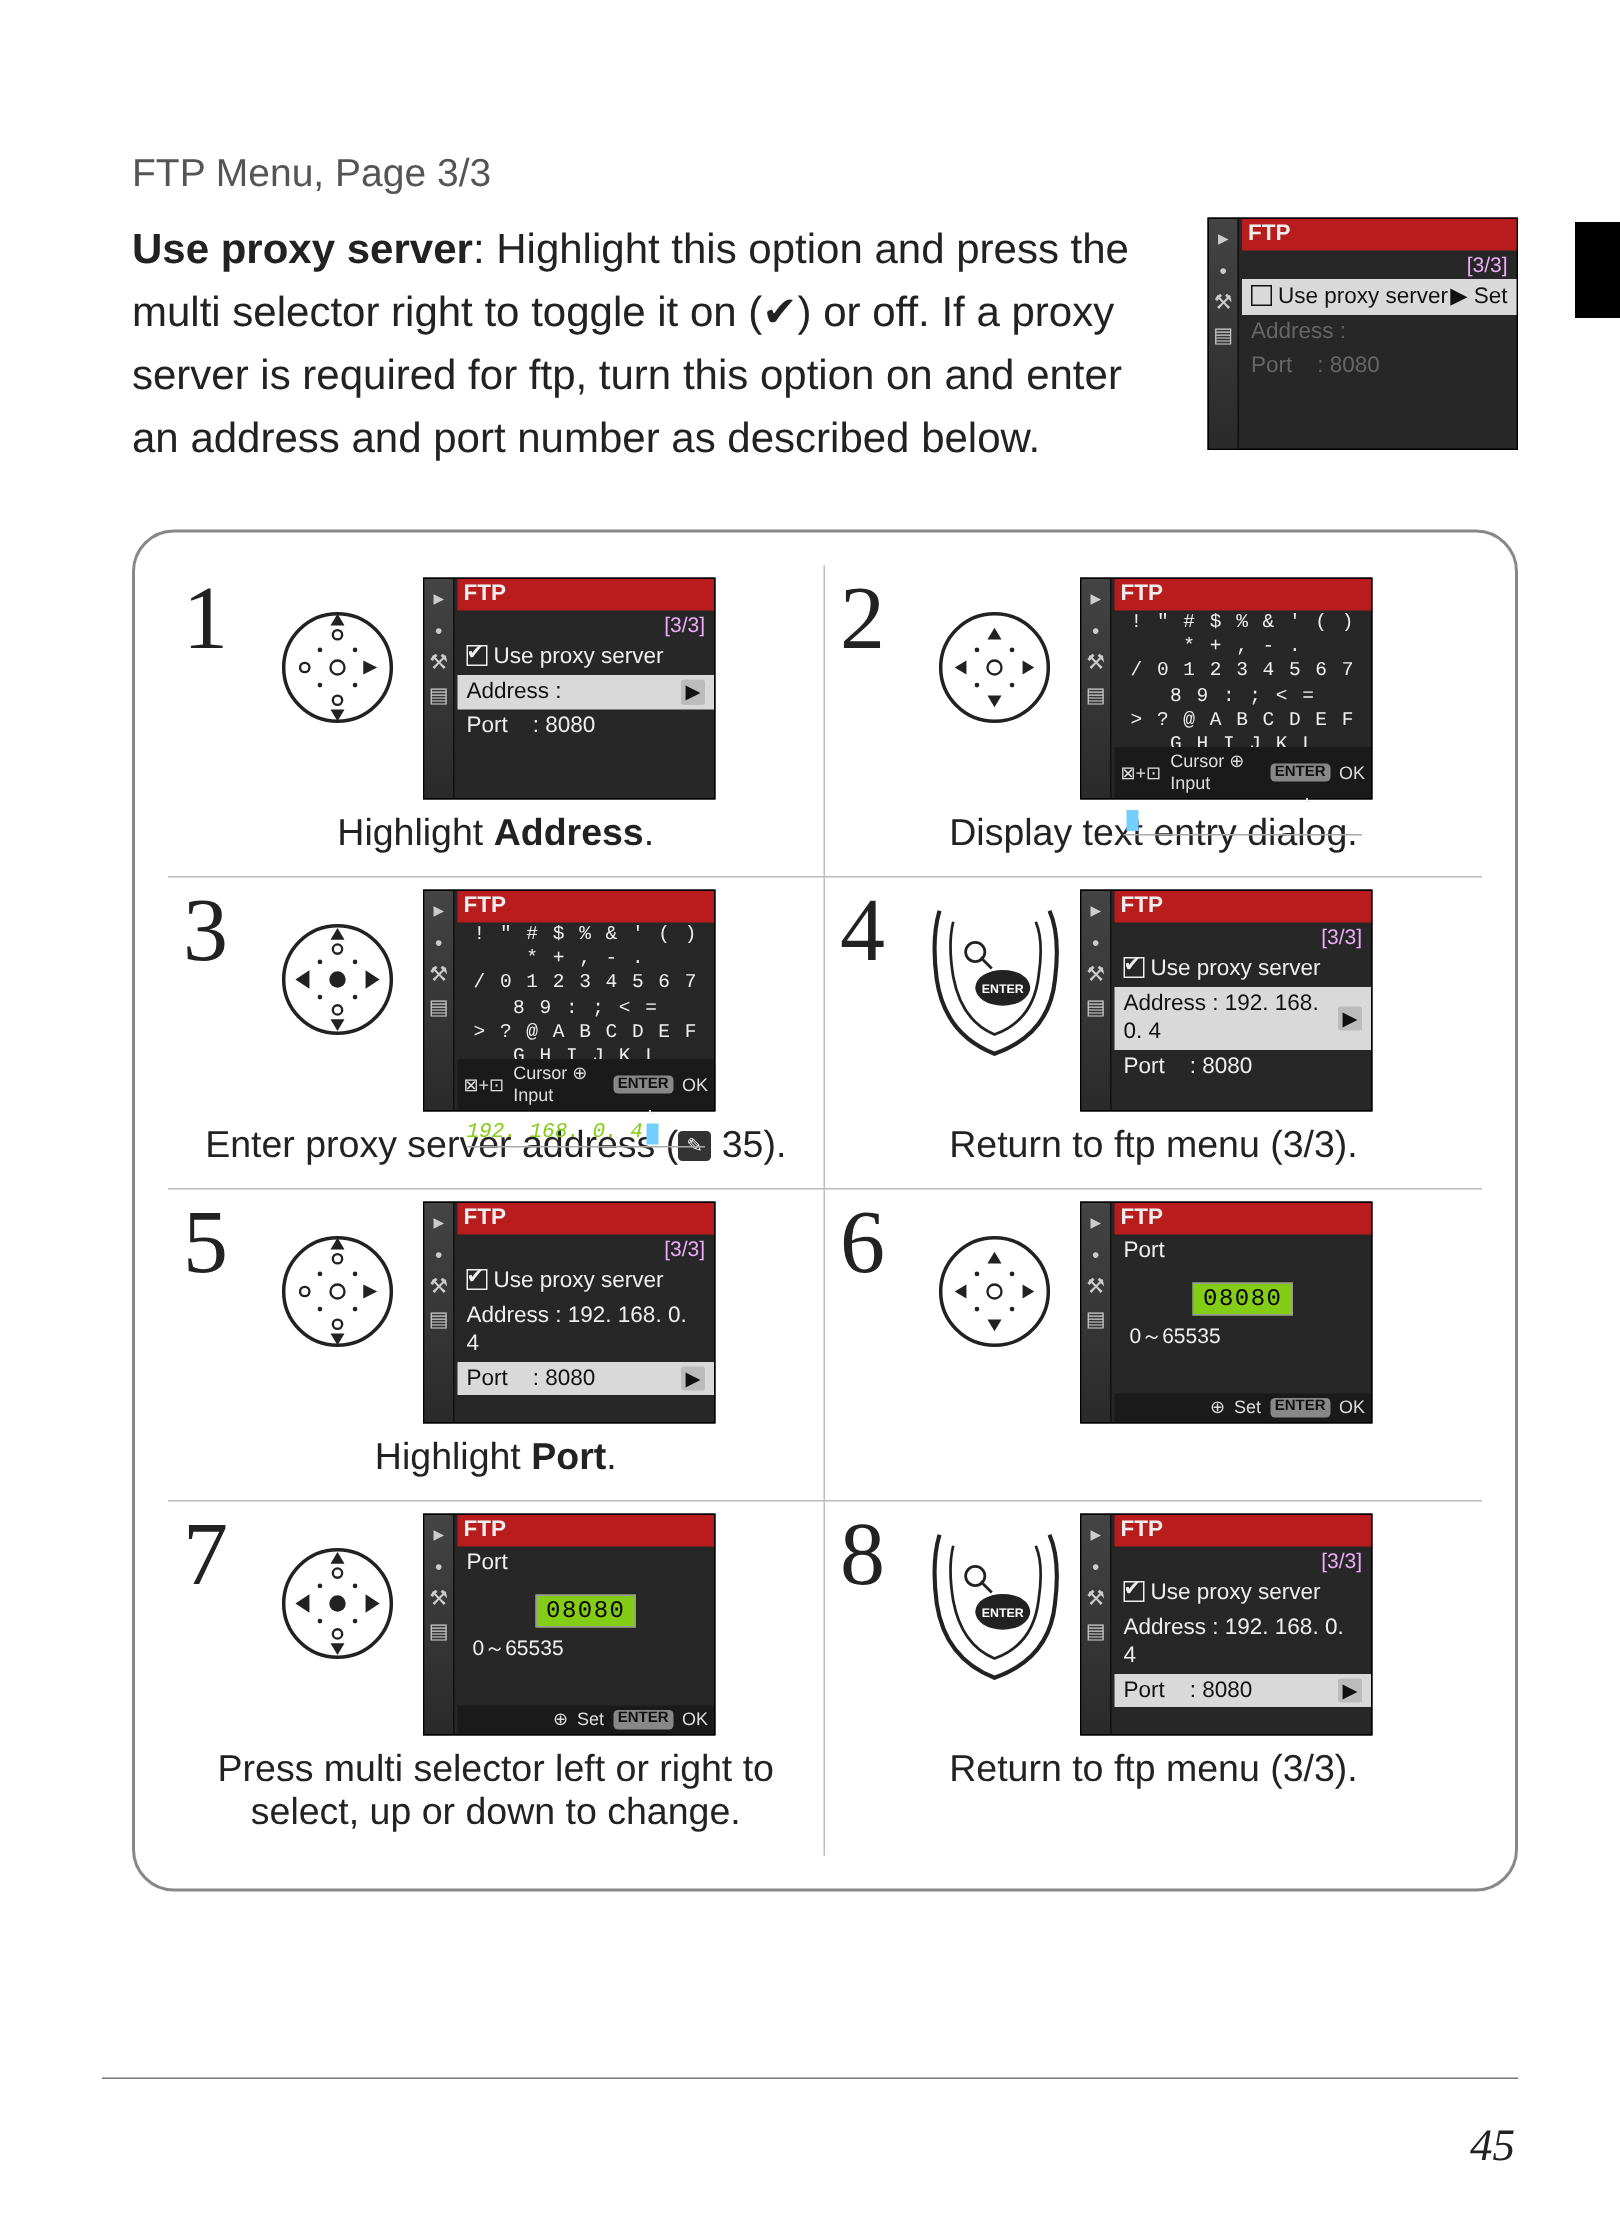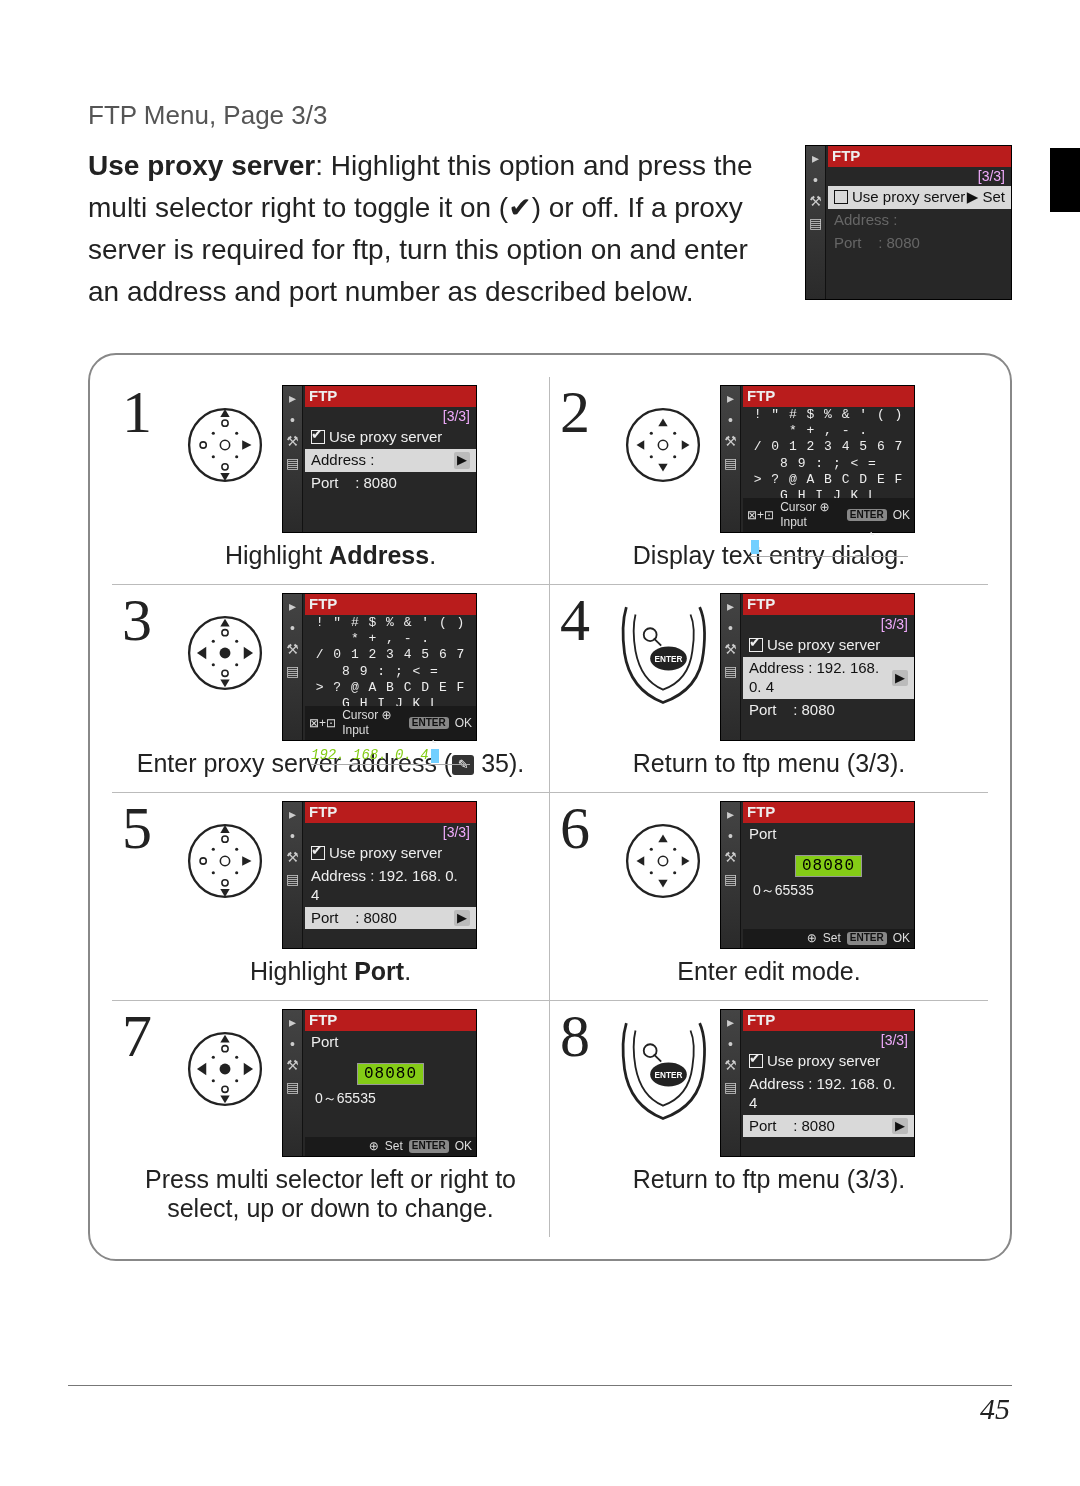--- a/index.html
+++ b/index.html
@@ -148,21 +148,21 @@
 
   .cell .lcd {
     width: 195px; height: 148px;
     flex-shrink: 0;
     position: relative;
   }
 
   
 
   .pagenumber {
-    position:absolute; bottom: 60px; right: 70px;
+    position:absolute; bottom: 38px; right: 70px;
     font-style: italic;
     font-size: 30px;
     font-family: "Times New Roman", Georgia, serif;
     margin-top: 12px;
   }
   .footer-rule {
     position:absolute; left:68px; right:68px; bottom: 100px;
     border-top:1px solid #777;
   }
   .ref-icon{
@@ -465,21 +465,20 @@
               <div class="range">0～65535</div>
               <div class="helpbar">
                   <span>⊕</span>
                   <span>Set</span>
                   <span class="btn">ENTER</span>
                   <span>OK</span>
                 </div>
             </div>
           </div>
         </div>
-        <div class="caption">Enter edit mode.</div>
       </div>
 
       <div class="cell">
         <div class="cell-top">
           <div class="stepnum">7</div>
           <div class="ctrl-area">
             <svg width="78" height="78" viewBox="0 0 100 100">
                 <circle cx="50" cy="50" r="46" fill="none" stroke="#222" stroke-width="3"></circle>
                 <circle cx="50" cy="50" r="7" fill="#222"></circle>
                 <polygon points="14,50 26,42 26,58" fill="#222"></polygon>

